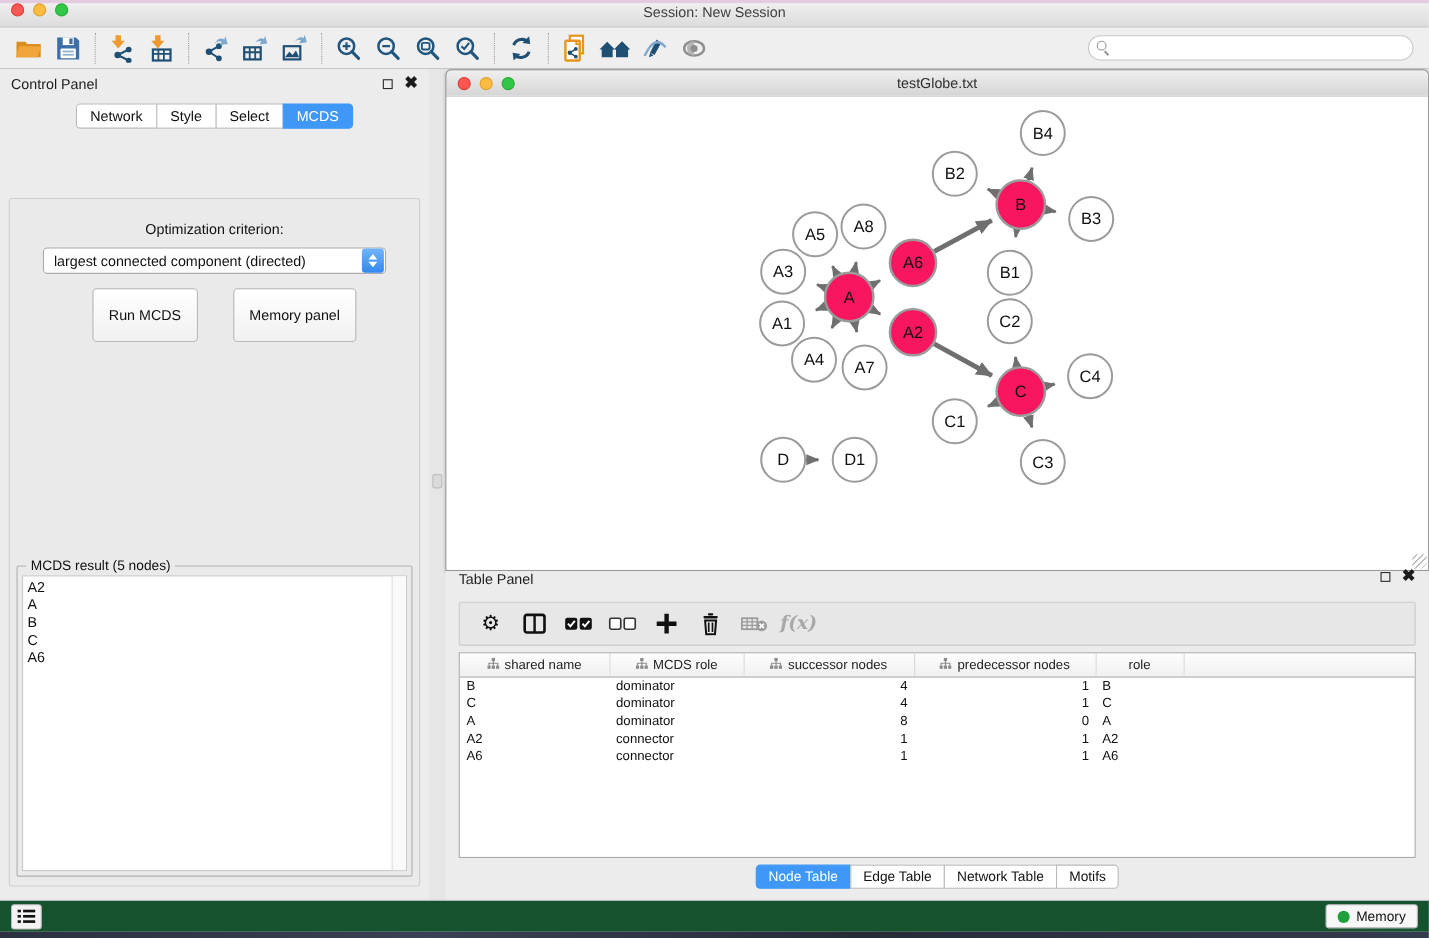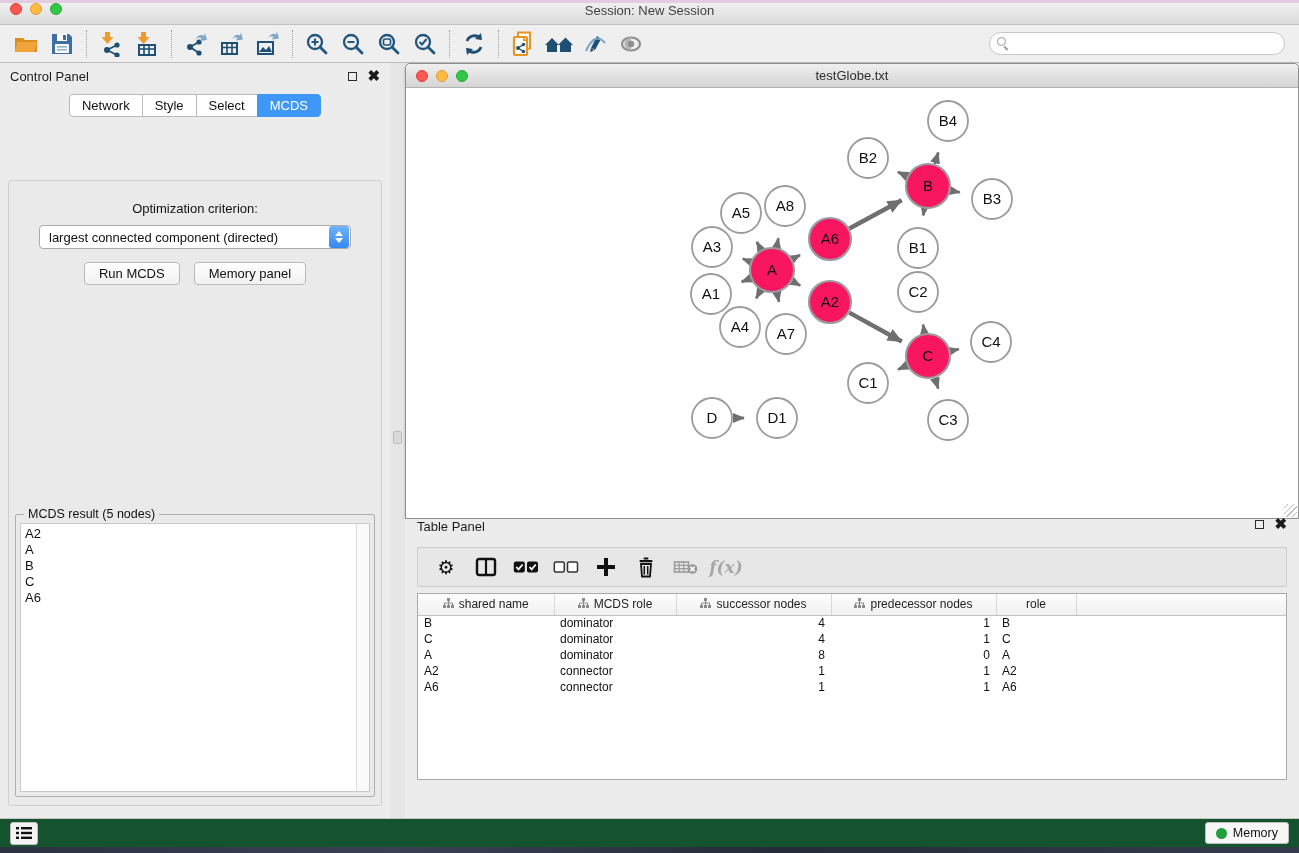--- a/index.html
+++ b/index.html
@@ -59,21 +59,21 @@
   .select .sel-text { font-size:13px; color:#111; padding-left:9px; flex:1; white-space:nowrap; }
   .stepper { width:20px; height:22px; margin-right:0; border-radius:3px;
     background:linear-gradient(#6FB5FC,#3387F2); position:absolute; right:1px; top:0;
     display:flex; flex-direction:column; align-items:center; justify-content:center; gap:2px; }
   .stepper .up { width:0; height:0; border-left:4px solid transparent; border-right:4px solid transparent;
     border-bottom:5px solid #fff; }
   .stepper .down { width:0; height:0; border-left:4px solid transparent; border-right:4px solid transparent;
     border-top:5px solid #fff; }
   .btn-row { display:flex; justify-content:center; gap:14px; margin-top:13px; }
   .mac-btn { background:linear-gradient(#FFFFFF,#F1F1F1); border:1px solid #B9B9B9; border-radius:4px;
-    font-size:13px; color:#111; padding:3px 14px; cursor:default; }
+    font-size:13px; color:#111; padding:16px 14px; cursor:default;margin-left:18px; }
   .groupbox { position:absolute; left:6px; right:6px; top:333px; bottom:8px;
     border:1px solid #AFAFAF; border-radius:2px; }
   .gb-legend { position:absolute; top:-8px; left:8px; background:#EAEAEA; padding:0 4px;
     font-size:12.5px; color:#111; }
   .result-scroll { position:absolute; left:4px; right:4px; top:8px; bottom:4px; background:#fff;
     border:1px solid #C9C9C9; display:flex; }
   .result-list { flex:1; list-style:none; padding:2px 4px; font-size:13px; color:#111; }
   .result-list li { line-height:16px; }
   .vtrack { width:13px; background:#FAFAFA; border-left:1px solid #DDD; }
 
@@ -573,20 +573,26 @@
                 <td class="al">A6</td>
                 <td class="al">connector</td>
                 <td class="ar">1</td>
                 <td class="ar">1</td>
                 <td class="al">A6</td>
                 <td></td>
               </tr>
             </tbody>
         </table>
       </div>
+      <div class="tp-tabs seg-tabs">
+          <div class="seg-tab active">Node Table</div>
+          <div class="seg-tab">Edge Table</div>
+          <div class="seg-tab">Network Table</div>
+          <div class="seg-tab">Motifs</div>
+        </div>
     </div>
   </div>
 </div>
 
 <div class="statusbar">
   <div class="list-btn">
     <svg width="18" height="14" viewBox="0 0 18 14">
         <rect x="1" y="1" width="3" height="2.4" fill="#111"></rect>
         <rect x="6" y="1" width="11" height="2.4" fill="#111"></rect>
         <rect x="1" y="5.8" width="3" height="2.4" fill="#111"></rect>

